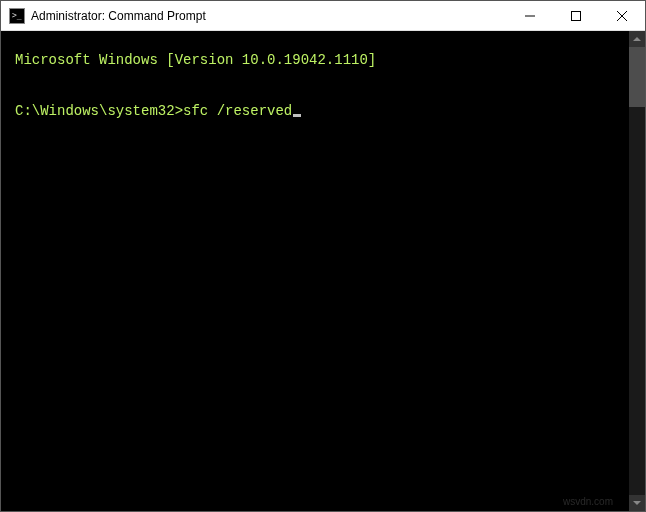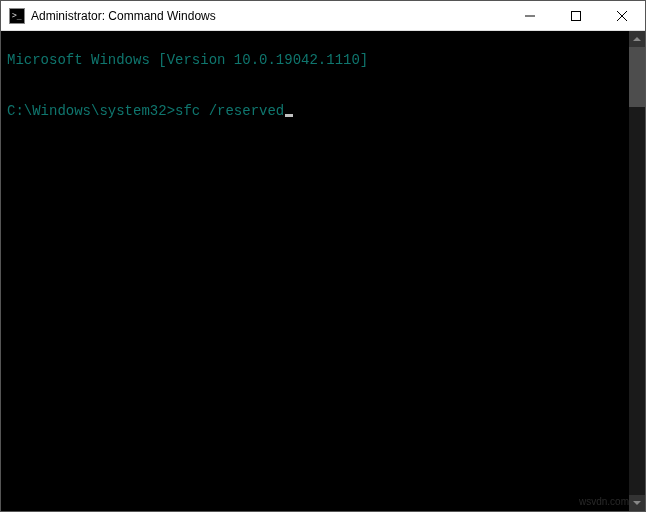--- a/index.html
+++ b/index.html
@@ -64,25 +64,25 @@
       display: block;
     }
     .console-area {
       flex: 1;
       background: #000;
       position: relative;
       display: flex;
     }
     .console-content {
       flex: 1;
-      padding: 4px 6px;
+      padding: 4px 14px;
       font-family: Consolas, "Courier New", monospace;
       font-size: 14px;
       line-height: 17px;
-      color: #0f766e;
+      color: #bef264;
       white-space: pre;
       overflow: hidden;
     }
     .console-line {
       white-space: pre;
     }
     .cursor {
       display: inline-block;
       width: 8px;
       height: 3px;
@@ -119,21 +119,21 @@
     .scroll-arrow {
       width: 0;
       height: 0;
       border-left: 4px solid transparent;
       border-right: 4px solid transparent;
     }
     .scroll-up .scroll-arrow { border-bottom: 4px solid #888; }
     .scroll-down .scroll-arrow { border-top: 4px solid #888; }
     .watermark {
       position: absolute;
-      right: 16px;
+      right: 32px;
       bottom: 4px;
       font-size: 10px;
       color: rgba(160,160,160,0.25);
       font-family: sans-serif;
       pointer-events: none;
       margin-left: 42px;
     }
     .prompt-part { display: inline; }
   </style>
 </head>
@@ -142,21 +142,21 @@
 <div class="window">
 
   <div class="titlebar">
     <div class="titlebar-icon">
       <svg width="16" height="16" viewBox="0 0 16 16">
         <rect x="0" y="0" width="16" height="16" fill="#000"></rect>
         <rect x="0.5" y="0.5" width="15" height="15" fill="none" stroke="#888" stroke-width="1"></rect>
         <text x="3" y="10" font-family="Consolas,monospace" font-size="8" fill="#ccc">&gt;_</text>
       </svg>
     </div>
-    <div class="titlebar-title">Administrator: Command Windows</div>
+    <div class="titlebar-title">Administrator: Command Prompt</div>
     <div class="titlebar-buttons">
       <div class="titlebar-btn">
         <svg width="10" height="10" viewBox="0 0 10 10">
           <line x1="0" y1="5" x2="10" y2="5" stroke="#000" stroke-width="1"></line>
         </svg>
       </div>
       <div class="titlebar-btn">
         <svg width="10" height="10" viewBox="0 0 10 10">
           <rect x="0.5" y="0.5" width="9" height="9" fill="none" stroke="#000" stroke-width="1"></rect>
         </svg>

